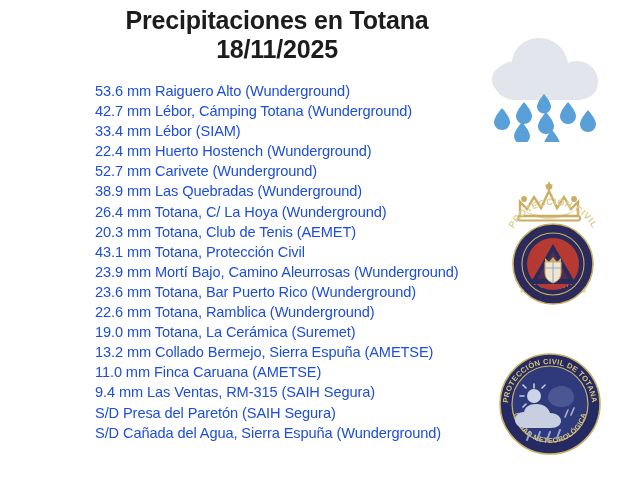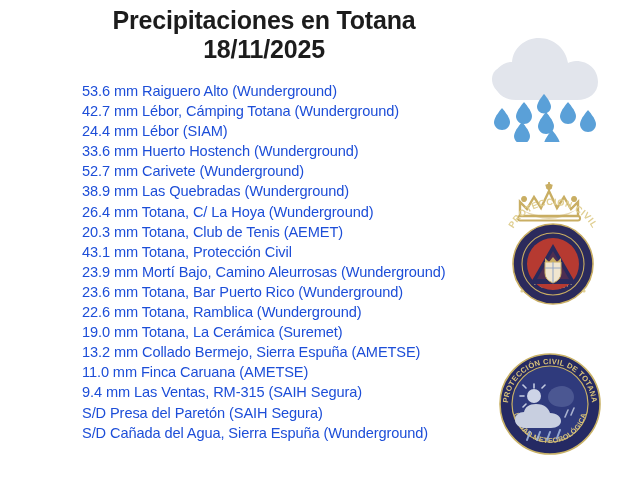--- a/index.html
+++ b/index.html
@@ -20,21 +20,21 @@
   .page {
     position: relative;
     width: 640px;
     height: 480px;
     background: #ffffff;
   }
 
   
   .content {
     position: absolute;
-    left: 4px;
+    left: 17px;
     top: 0;
     width: 470px;
     height: 364px;
   }
 
   .title-block {
     padding-top: 6px;
     text-align: center;
     width: 370px;
     margin-left: 75px;
@@ -108,22 +108,22 @@
   <div class="content">
 
     <div class="title-block">
       <div class="title-line">Precipitaciones en Totana</div>
       <div class="title-line">18/11/2025</div>
     </div>
 
     <ul class="readings">
       <li class="reading-row">53.6 mm Raiguero Alto (Wunderground)</li>
       <li class="reading-row">42.7 mm Lébor, Cámping Totana (Wunderground)</li>
-      <li class="reading-row">24.4 mm Lébor (SIAM)</li>
-      <li class="reading-row">33.6 mm Huerto Hostench (Wunderground)</li>
+      <li class="reading-row">33.4 mm Lébor (SIAM)</li>
+      <li class="reading-row">22.4 mm Huerto Hostench (Wunderground)</li>
       <li class="reading-row">52.7 mm Carivete (Wunderground)</li>
       <li class="reading-row">38.9 mm Las Quebradas (Wunderground)</li>
       <li class="reading-row">26.4 mm Totana, C/ La Hoya (Wunderground)</li>
       <li class="reading-row">20.3 mm Totana, Club de Tenis (AEMET)</li>
       <li class="reading-row">43.1 mm Totana, Protección Civil</li>
       <li class="reading-row">23.9 mm Mortí Bajo, Camino Aleurrosas (Wunderground)</li>
       <li class="reading-row">23.6 mm Totana, Bar Puerto Rico (Wunderground)</li>
       <li class="reading-row">22.6 mm Totana, Ramblica (Wunderground)</li>
       <li class="reading-row">19.0 mm Totana, La Cerámica (Suremet)</li>
       <li class="reading-row">13.2 mm Collado Bermejo, Sierra Espuña (AMETSE)</li>

